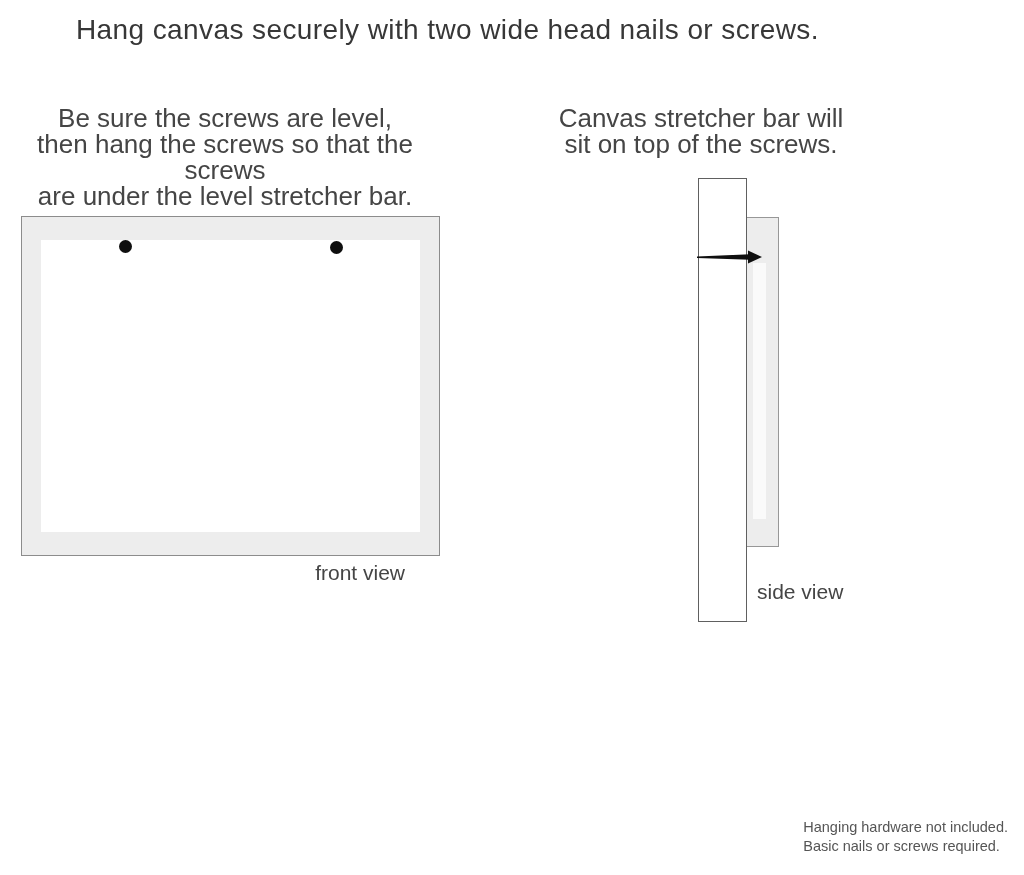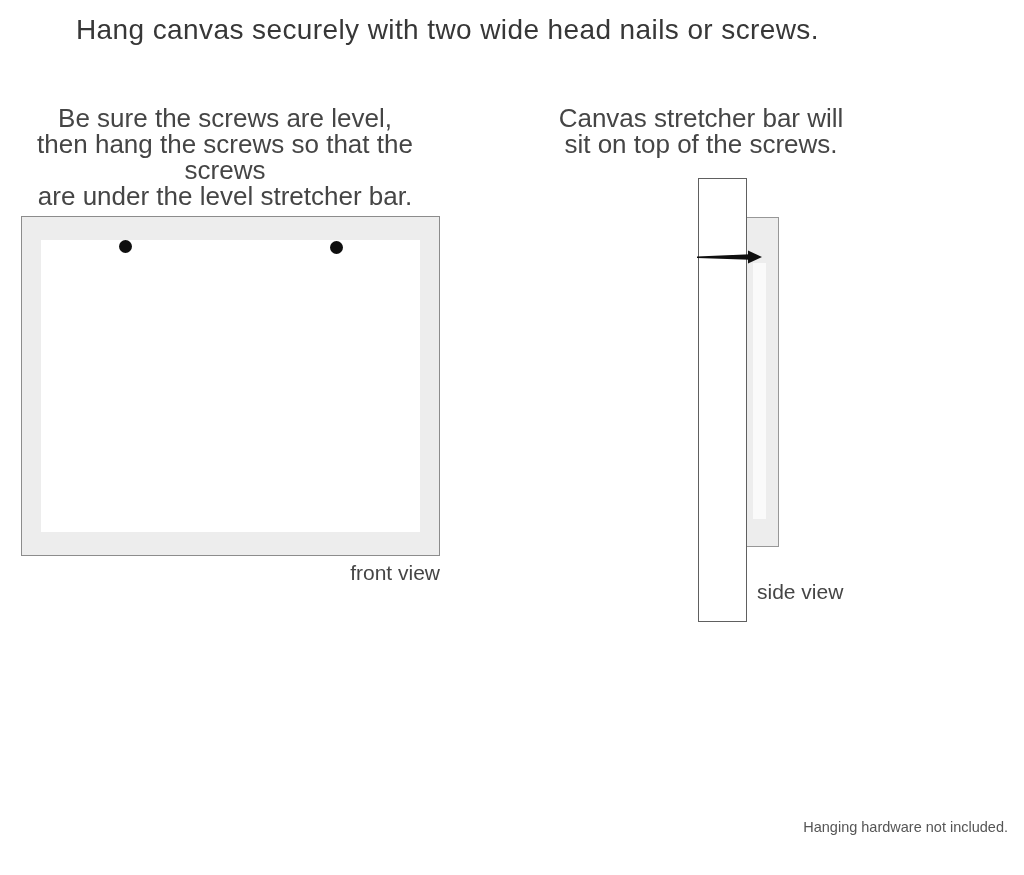--- a/index.html
+++ b/index.html
@@ -73,21 +73,21 @@
   .screw-left  { left: 97px;  top: 23px; }
   .screw-right { left: 308px; top: 24px; }
   .view-label {
     position: absolute;
     font-size: 21px;
     color: #454545;
     white-space: nowrap;
   }
   .front-view-label {
     top: 561px;
-    right: 584px; 
+    right: 619px; 
     text-align: right;
   }
   .side-view-label {
     top: 580px;
     left: 757px;
   }
   
   .side-canvas {
     position: absolute;
     left: 745px;
@@ -164,15 +164,16 @@
   </div>
   <div class="wall-bar"></div>
   <svg class="nail-svg" viewBox="0 0 70 18" xmlns="http://www.w3.org/2000/svg">
     <polygon points="2,8.6 55,6.2 55,11.8 2,10.0" fill="#0f0f0f"></polygon>
     <polygon points="53,2.5 67,9 53,15.5" fill="#0f0f0f"></polygon>
   </svg>
   <div class="view-label side-view-label">side view</div>
 
   <div class="footer-note">
     <div>Hanging hardware not included.</div>
+    <div>Basic nails or screws required.</div>
   </div>
 
 </div>
 
 </body></html>

